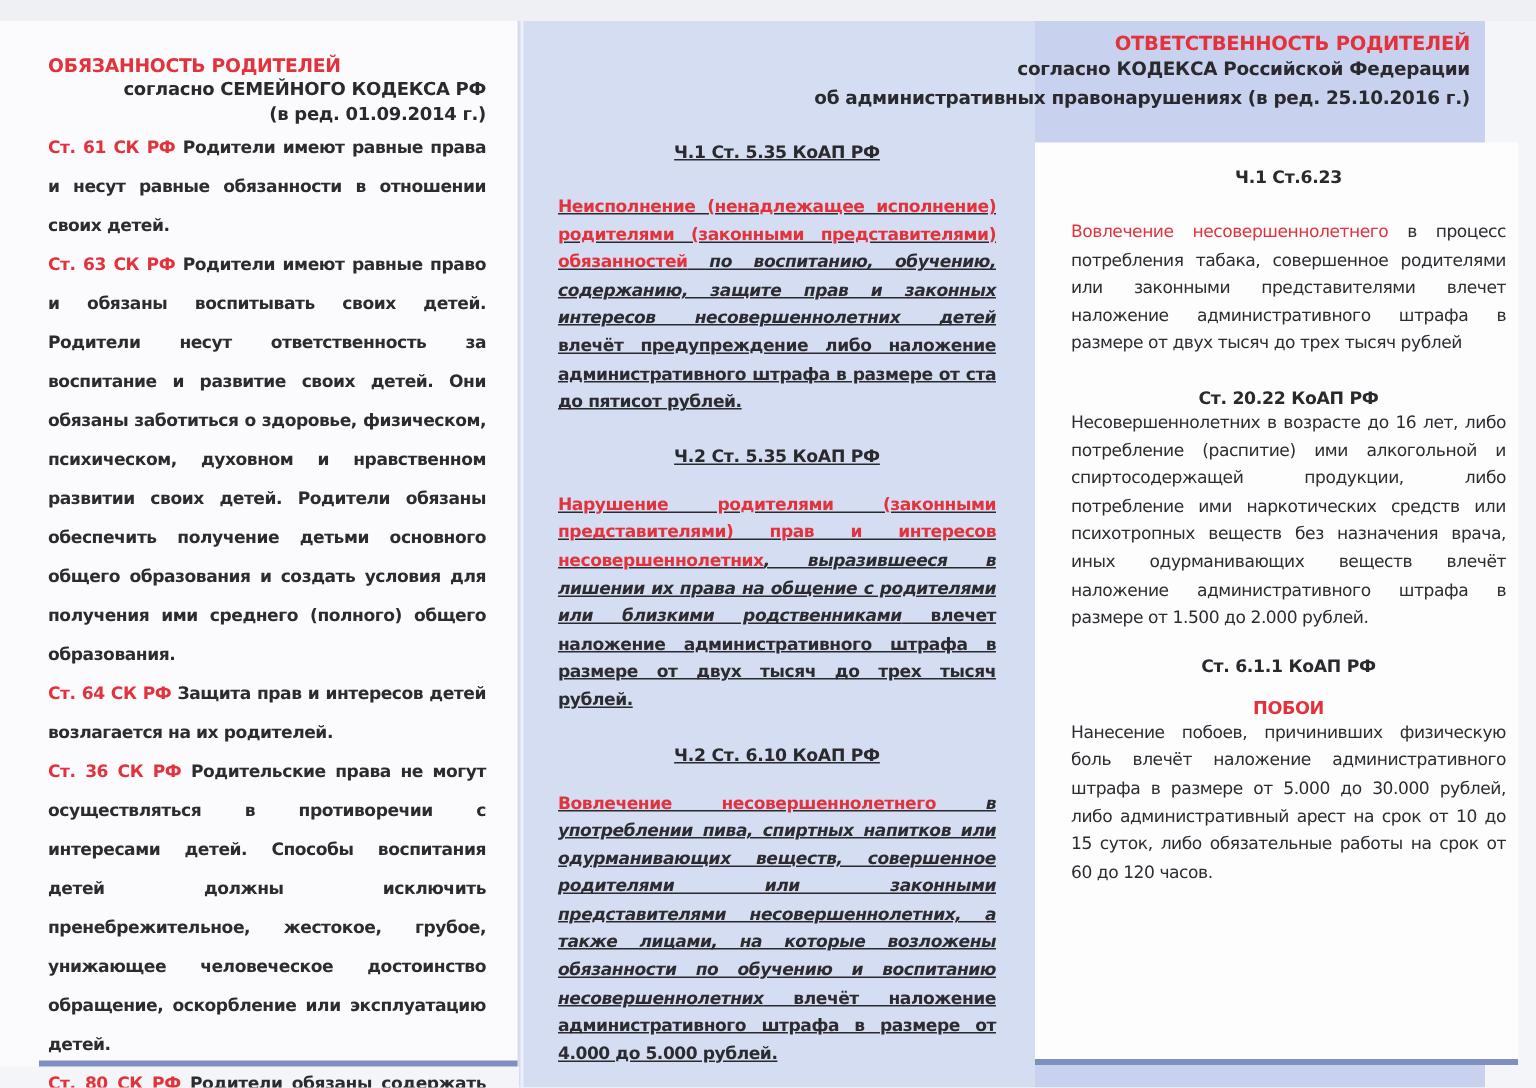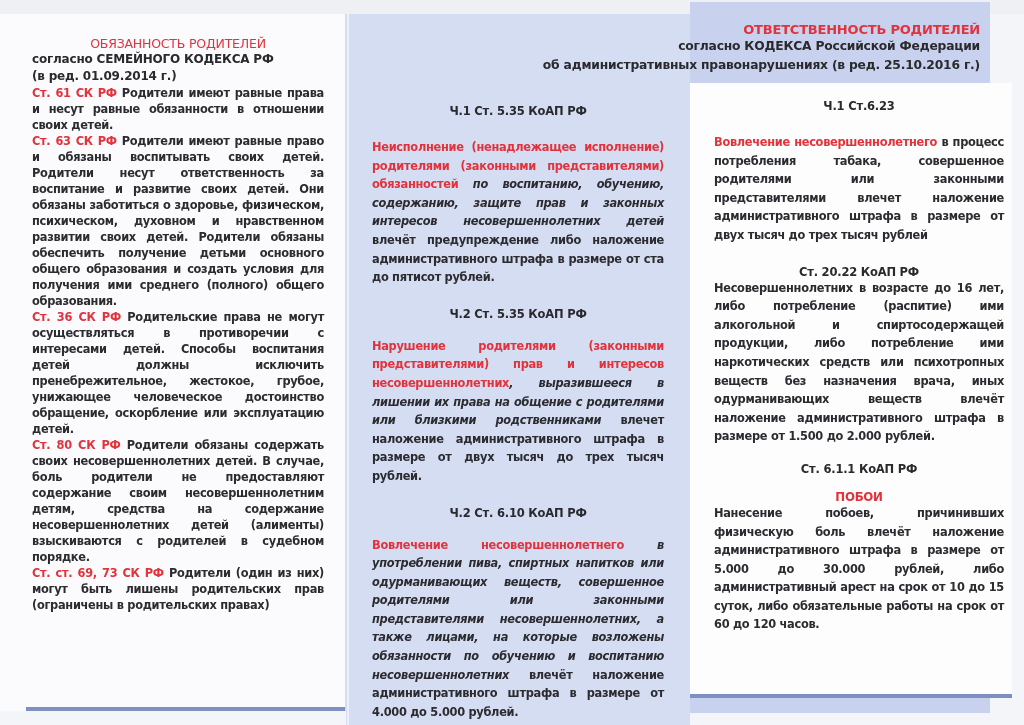--- a/index.html
+++ b/index.html
@@ -5,63 +5,64 @@
   * { box-sizing: border-box; margin: 0; padding: 0; }
   html, body { width: 1024px; height: 725px; overflow: hidden; background: #f4f5f8; }
   body { position: relative; font-family: "DejaVu Sans", "Liberation Sans", sans-serif; color: #2a2a2e; }
   .sheet { position: absolute; left: 0; top: 0; width: 1024px; height: 725px; }
   .top-strip { position: absolute; left: 0; top: 0; width: 1024px; height: 14px; background: #eef0f4; }
 
   
   .panel-left { position: absolute; left: 0; top: 14px; width: 346px; height: 697px; background: #fbfbfd; border-right: 1px solid #d7dbe5; }
   .panel-left .bottom-bar { position: absolute; left: 26px; right: 0; bottom: 0; height: 4px; background: #7f8fc0; }
   .left-inner { position: absolute; left: 32px; top: 22px; width: 292px; }
-  .ttl-red { color: #e2323c; font-weight: normal; text-align: center; font-size: 12.5px; letter-spacing: -0.2px; }
-  .ttl-sub { text-align: left; font-weight: bold; font-size: 12px; line-height: 17px; color: #2a2a2e; letter-spacing: -0.2px; }
-  .left-para { font-size: 11.4px; font-weight: bold; line-height: 16px; text-align: justify; letter-spacing: -0.3px; color: #2b2b30; }
+  .ttl-red { color: #e2323c; font-weight: bold; text-align: left; font-size: 12.5px; letter-spacing: -0.2px; }
+  .ttl-sub { text-align: right; font-weight: bold; font-size: 12px; line-height: 17px; color: #2a2a2e; letter-spacing: -0.2px; }
+  .left-para { font-size: 11.4px; font-weight: bold; line-height: 26px; text-align: justify; letter-spacing: -0.3px; color: #2b2b30; }
   .art-ref { color: #e2323c; }
 
   
   .panel-mid { position: absolute; left: 346px; top: 14px; width: 344px; height: 711px; background: #d5ddf2; }
   .panel-mid .fold-line { position: absolute; left: 1px; top: 0; bottom: 0; width: 2px; background: #ecf0f8; }
-  .mid-inner { position: absolute; left: 26px; top: 90px; width: 292px; }
+  .mid-inner { position: absolute; left: 26px; top: 80px; width: 292px; text-decoration: underline; }
   .sec-head { text-align: center; font-size: 11.5px; font-weight: bold; color: #2a2a2e; letter-spacing: -0.2px; }
   .mid-para { font-size: 11.4px; font-weight: bold; line-height: 18.6px; text-align: justify; color: #2b2b30; letter-spacing: -0.3px; }
   .mid-para .hl { color: #e2323c; }
   .mid-para .it { font-style: italic; }
 
   
   .big-header { position: absolute; left: 440px; top: 22px; width: 540px; text-align: right; z-index: 3; }
   .big-header .h-red { color: #e2323c; font-weight: bold; font-size: 13px; letter-spacing: -0.2px; }
   .big-header .h-line { font-weight: bold; font-size: 12.3px; line-height: 19px; letter-spacing: -0.2px; color: #2a2a2e; }
 
   
-  .panel-right { position: absolute; left: 690px; top: 2px; width: 300px; height: 711px; background: #c8d2ee; }
+  .panel-right { position: absolute; left: 690px; top: 14px; width: 300px; height: 711px; background: #c8d2ee; }
   .right-card { position: absolute; left: 0px; top: 81px; width: 322px; height: 611px; background: #fdfdfe; }
   .right-card .bottom-bar { position: absolute; left: 0; right: 0; bottom: -4px; height: 4px; background: #7f8fc0; }
   .right-inner { position: absolute; left: 24px; top: 16px; width: 290px; }
-  .right-para { font-size: 11.4px; font-weight: bold; line-height: 18.6px; text-align: justify; color: #2b2b30; letter-spacing: -0.3px; }
+  .right-para { font-size: 11.4px; font-weight: normal; line-height: 18.6px; text-align: justify; color: #2b2b30; letter-spacing: -0.3px; }
   .right-para .hl { color: #e2323c; }
   .caps-red { color: #e2323c; font-weight: bold; font-size: 11.8px; letter-spacing: -0.3px; }
   .center { text-align: center; } .mt14 { margin-top: 14px; } .mt16{margin-top:16px;} .mt20 { margin-top: 20px; }
 </style>
 </head>
 <body>
 
 <div class="sheet">
   <div class="top-strip"></div>
 
   <section class="panel-left">
     <div class="left-inner">
       <div class="ttl-red">ОБЯЗАННОСТЬ РОДИТЕЛЕЙ</div>
       <div class="ttl-sub">согласно СЕМЕЙНОГО КОДЕКСА РФ</div>
       <div class="ttl-sub">(в ред. 01.09.2014 г.)</div>
 
       <p class="left-para"><span class="art-ref">Ст. 61 СК РФ</span><span> Родители имеют равные права и несут равные обязанности в отношении своих детей.</span></p>
       <p class="left-para"><span class="art-ref">Ст. 63 СК РФ</span><span> Родители имеют равные право и обязаны воспитывать своих детей. Родители несут ответственность за воспитание и развитие своих детей. Они обязаны заботиться о здоровье, физическом, психическом, духовном и нравственном развитии своих детей. Родители обязаны обеспечить получение детьми основного общего образования и создать условия для получения ими среднего (полного) общего образования.</span></p>
+      <p class="left-para"><span class="art-ref">Ст. 64 СК РФ</span><span> Защита прав и интересов детей возлагается на их родителей.</span></p>
       <p class="left-para"><span class="art-ref">Ст. 36 СК РФ</span><span> Родительские права не могут осуществляться в противоречии с интересами детей. Способы воспитания детей должны исключить пренебрежительное, жестокое, грубое, унижающее человеческое достоинство обращение, оскорбление или эксплуатацию детей.</span></p>
       <p class="left-para"><span class="art-ref">Ст. 80 СК РФ</span><span> Родители обязаны содержать своих несовершеннолетних детей. В случае, боль родители не предоставляют содержание своим несовершеннолетним детям, средства на содержание несовершеннолетних детей (алименты) взыскиваются с родителей в судебном порядке.</span></p>
       <p class="left-para"><span class="art-ref">Ст. ст. 69, 73 СК РФ</span><span> Родители (один из них) могут быть лишены родительских прав (ограничены в родительских правах)</span></p>
 
     </div>
     <div class="bottom-bar"></div>
   </section>
 
   <section class="panel-mid">
     <div class="fold-line"></div>

